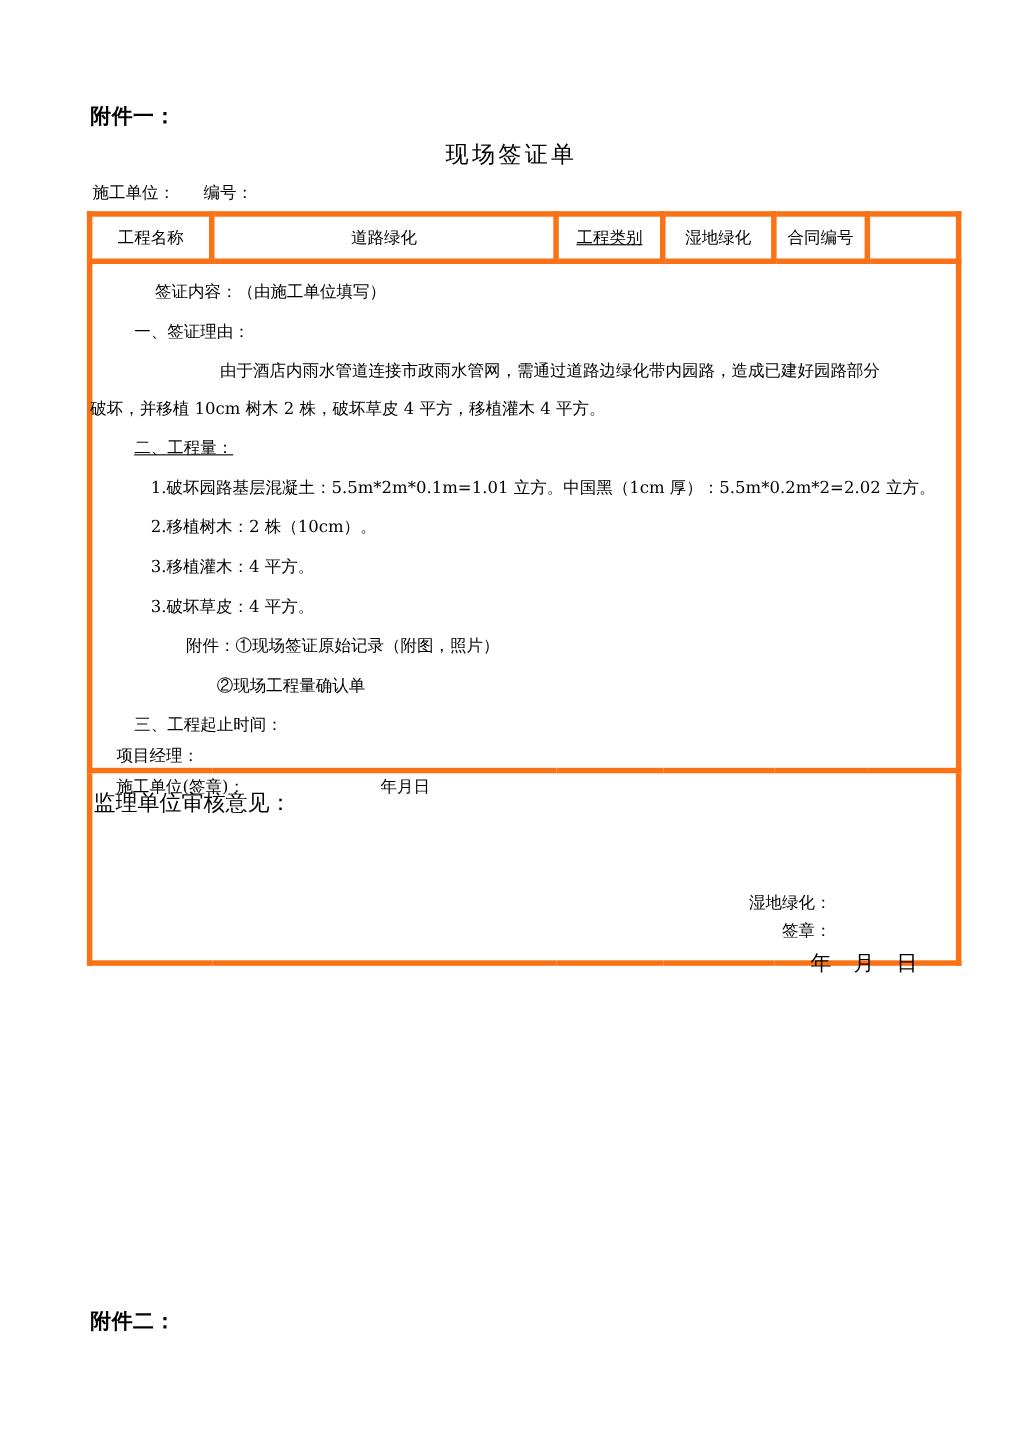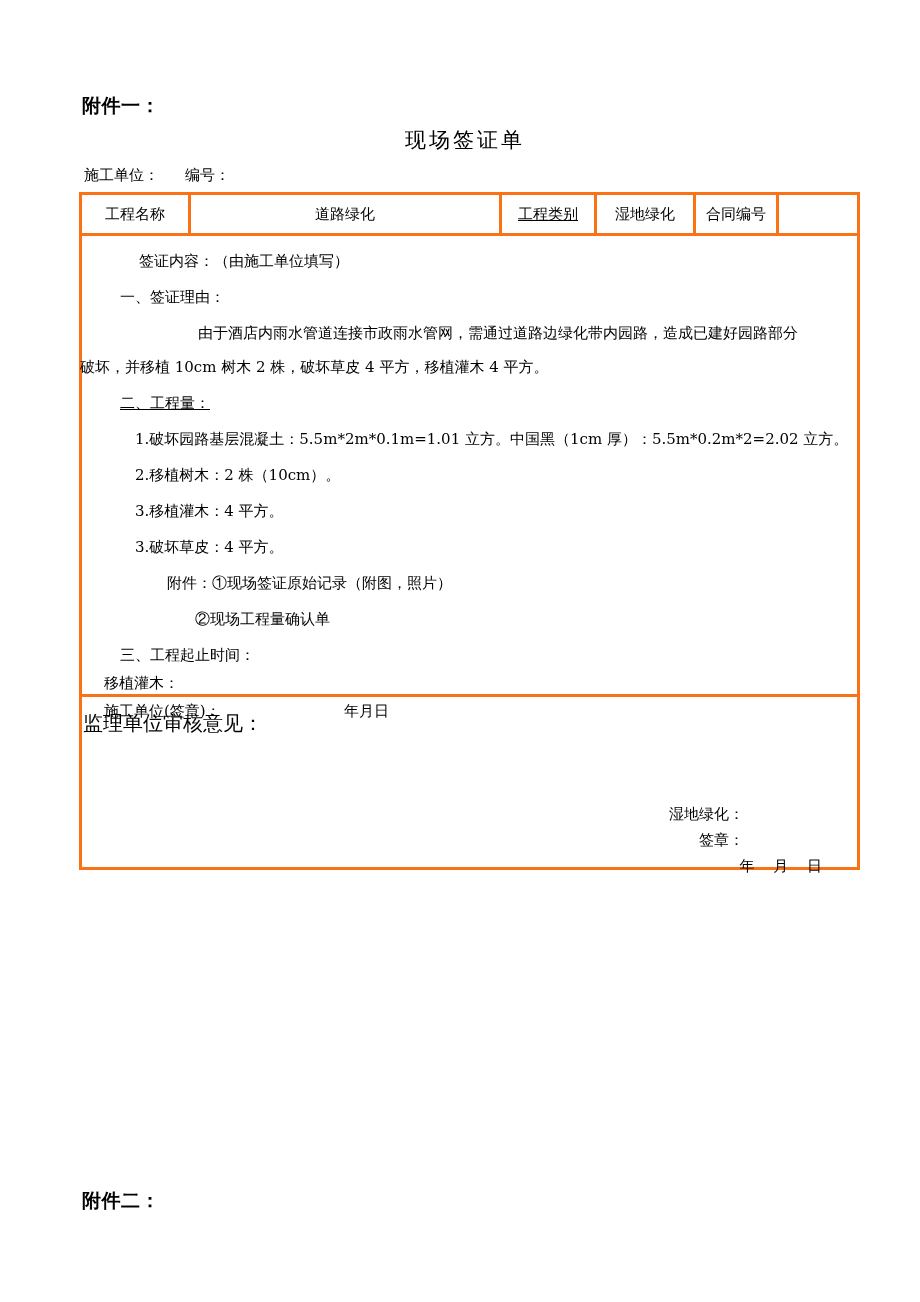--- a/index.html
+++ b/index.html
@@ -62,21 +62,21 @@
   .doc-table {
     position: absolute;
     left: 79px;
     top: 192px;
     width: 760px;
     border-collapse: collapse;
     table-layout: fixed;
     font-size: 15px;
   }
   .doc-table td {
-    border: 3px solid #f97316;
+    border: 5px solid #f97316;
     padding: 0;
     vertical-align: top;
     margin-top: 44px;
   }
 
   
   .hdr-row td {
     height: 38px;
     text-align: center;
     vertical-align: middle;
@@ -127,21 +127,21 @@
     white-space: nowrap;
   }
   .sigline {
     position: absolute;
     font-size: 15px;
     white-space: nowrap;
     text-align: right;
   }
   .dateline {
     position: absolute;
-    font-size: 15px;
+    font-size: 19px;
     white-space: nowrap;
     letter-spacing: 7px;
   }
 </style>
 </head>
 <body>
 
 <div class="page">
 
   <div class="attach-label" id="attach-one">附件一：</div>
@@ -185,21 +185,21 @@
             <div class="cline" style="left:53px; top:268px;">3.移植灌木：4 平方。</div>
 
             <div class="cline" style="left:53px; top:304px;">3.破坏草皮：4 平方。</div>
 
             <div class="cline" style="left:57px; top:340px;padding-left:28px;">附件：①现场签证原始记录（附图，照片）</div>
 
             <div class="cline" style="left:113px; top:376px;">②现场工程量确认单</div>
 
             <div class="cline" style="left:38px; top:412px;">三、工程起止时间：</div>
 
-            <div class="cline" style="left:22px; top:440px;">移植灌木：</div>
+            <div class="cline" style="left:22px; top:440px;">项目经理：</div>
 
             <div class="cline" style="left:22px; top:468px;">施工单位(签章)：</div>
 
             <div class="cline" style="left:262px; top:468px;">年月日</div>
 
           </div>
         </td>
       </tr>
 
       <tr>

